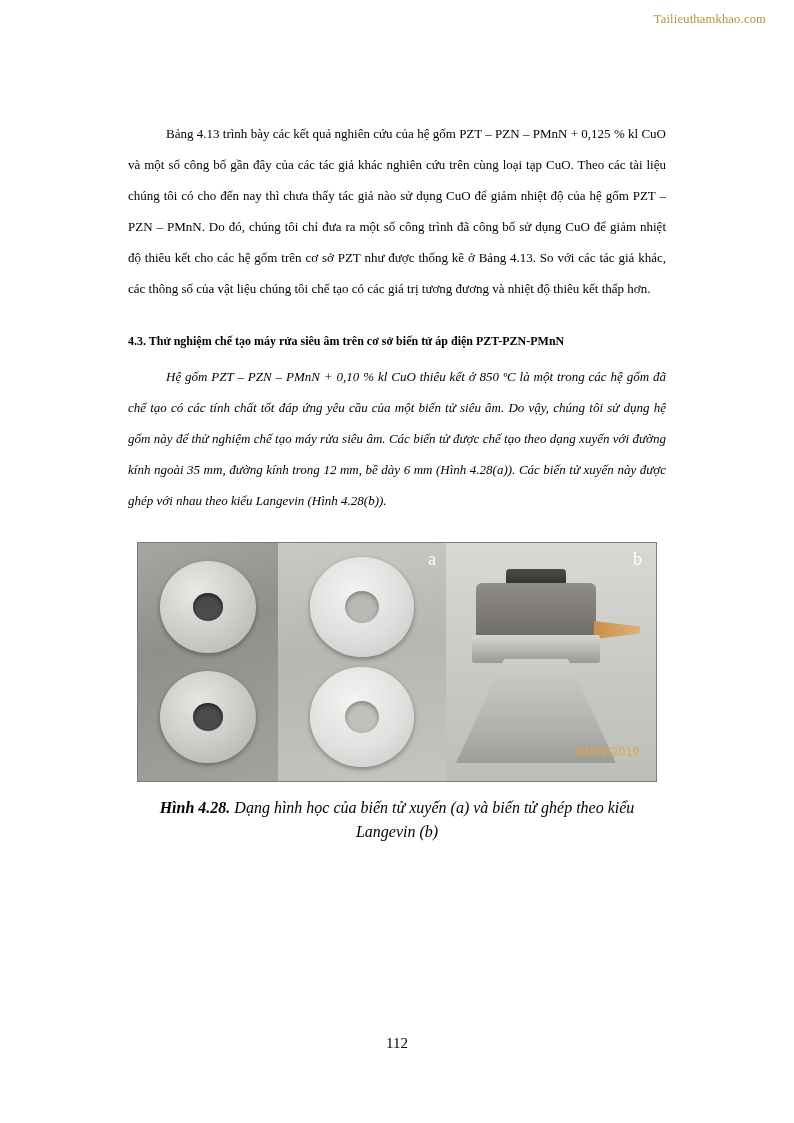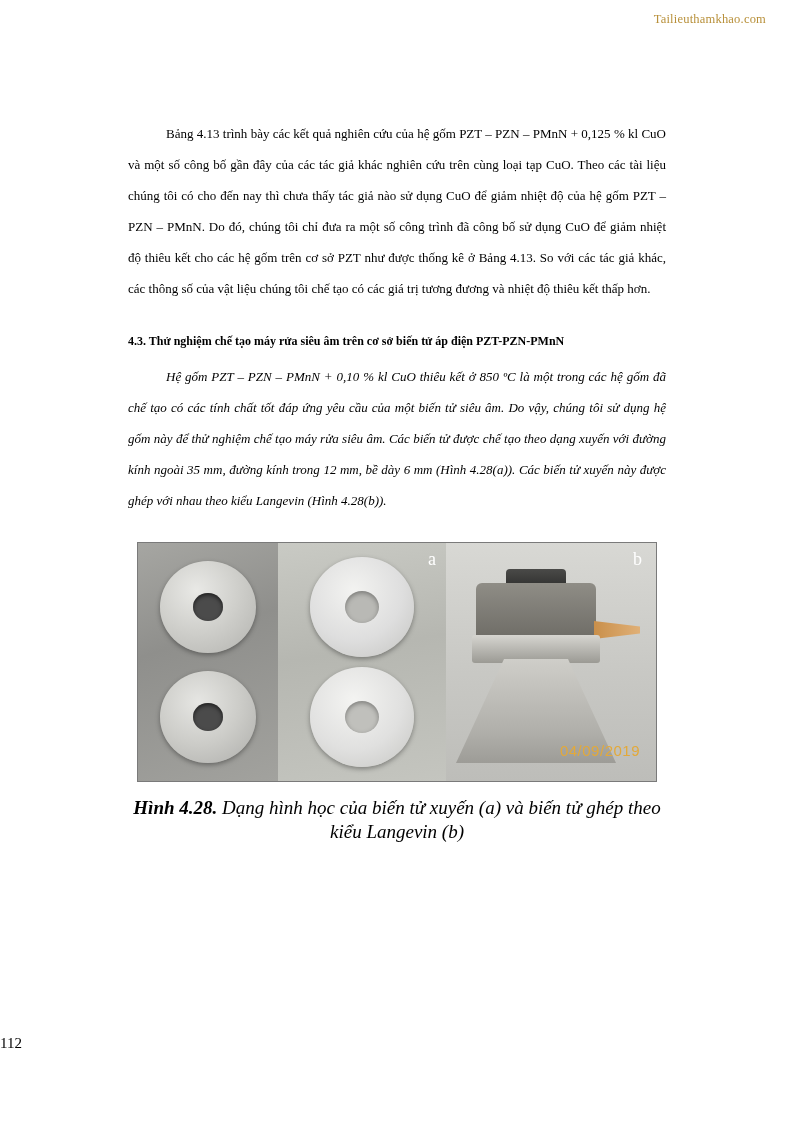--- a/index.html
+++ b/index.html
@@ -155,50 +155,51 @@
     left: 148px; top: 78px;
     width: 46px; height: 18px;
     background: linear-gradient(90deg, #c98f4a 0%, #e0b077 100%);
     clip-path: polygon(0% 0%, 100% 30%, 100% 70%, 0% 100%);
   }
   .date-stamp {
     position: absolute;
     right: 16px;
     bottom: 22px;
     font-family: "Liberation Sans", sans-serif;
-    font-size: 15px;
+    font-size: 12px;
     color: #e3a93a;
     letter-spacing: 0.5px;
   }
   .panel-label {
     position: absolute;
     font-family: "Liberation Serif", serif;
     font-size: 18px;
     color: #ffffff;
   }
   .label-a { right: 10px; top: 6px; }
   .label-b { right: 14px; top: 6px; }
 
   .figure-caption {
     margin-top: 14px;
-    font-size: 19px;
+    font-size: 16px;
     line-height: 24px;
     font-style: italic;
     text-align: center;
     font-family: Liberation Serif, serif;
   }
   .figure-caption b {
     font-style: italic;
     font-weight: bold;
   }
   .page-number {
     position: absolute;
     left: 0;
     right: 0;
     top: 1035px;
+    text-align: center;
     font-size: 15px;
   }
 </style>
 </head>
 <body>
 
 <div class="page">
 
   <div class="watermark">Tailieuthamkhao.com</div>
 

